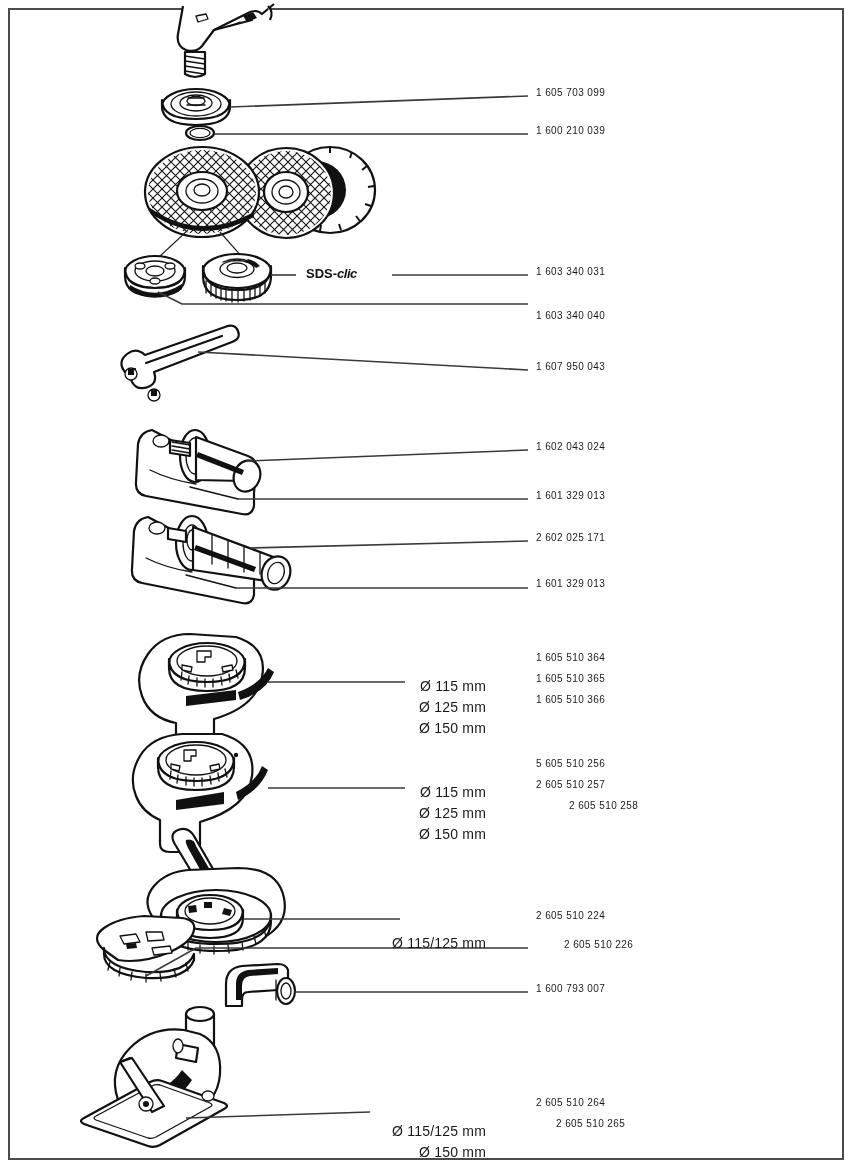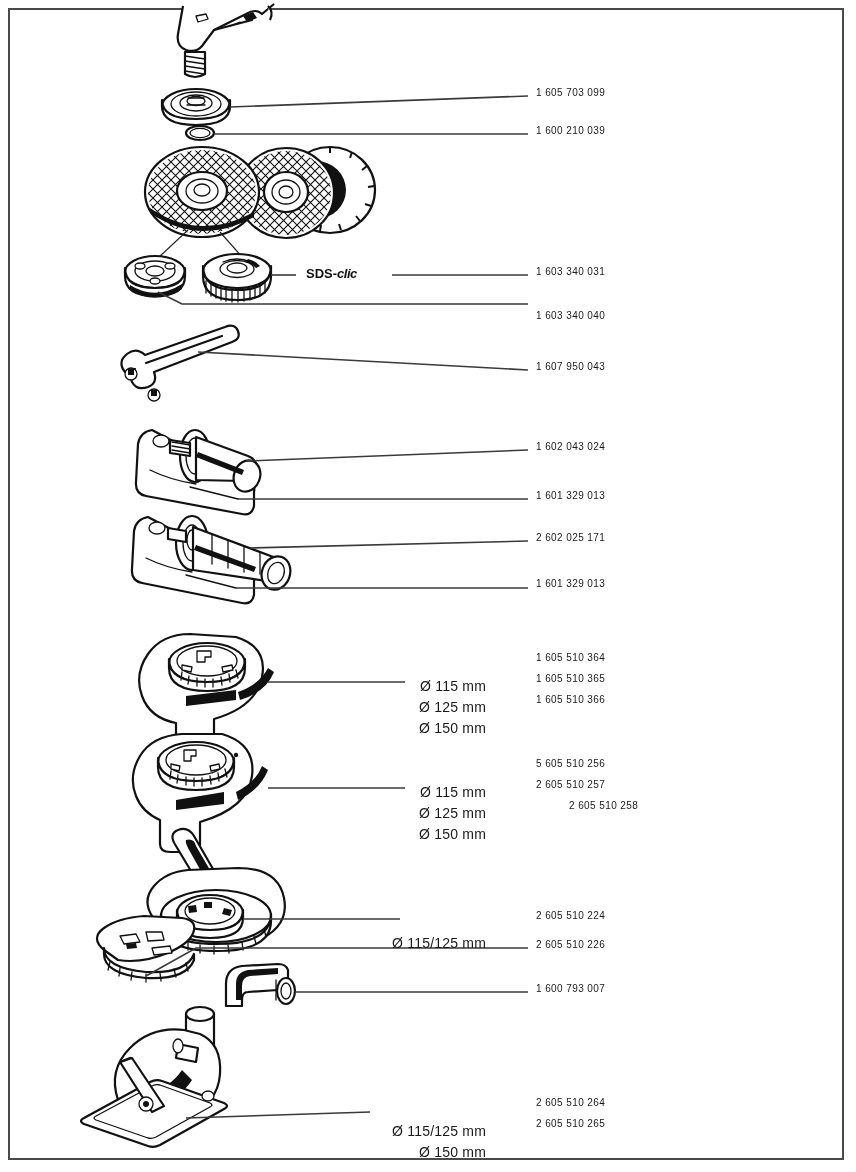--- a/index.html
+++ b/index.html
@@ -403,25 +403,25 @@
 
   <div class="pn" style="left:536px;top:652px;">1 605 510 364</div>
   <div class="pn" style="left:536px;top:673px;">1 605 510 365</div>
   <div class="pn" style="left:536px;top:694px;">1 605 510 366</div>
 
   <div class="pn" style="left:536px;top:758px;">5 605 510 256</div>
   <div class="pn" style="left:536px;top:779px;">2 605 510 257</div>
   <div class="pn" style="left:536px;top:800px;margin-left:33px;">2 605 510 258</div>
 
   <div class="pn" style="left:536px;top:910px;">2 605 510 224</div>
-  <div class="pn" style="left:536px;top:939px;">2 605 510 226</div>
+  <div class="pn" style="left:564px;top:939px;">2 605 510 226</div>
   <div class="pn" style="left:536px;top:983px;">1 600 793 007</div>
 
   <div class="pn" style="left:536px;top:1097px;">2 605 510 264</div>
-  <div class="pn" style="left:536px;top:1118px;">2 605 510 265</div>
+  <div class="pn" style="left:556px;top:1118px;">2 605 510 265</div>
 
   <div class="dia" style="left:353px;top:654px;width:133px;">Ø 115 mm</div>
   <div class="dia" style="left:353px;top:675px;width:133px;">Ø 125 mm</div>
   <div class="dia" style="left:353px;top:696px;width:133px;">Ø 150 mm</div>
 
   <div class="dia" style="left:353px;top:760px;width:133px;">Ø 115 mm</div>
   <div class="dia" style="left:353px;top:781px;width:133px;">Ø 125 mm</div>
   <div class="dia" style="left:353px;top:802px;width:133px;">Ø 150 mm</div>
 
   <div class="dia" style="left:353px;top:911px;width:133px;">Ø 115/125 mm</div>

